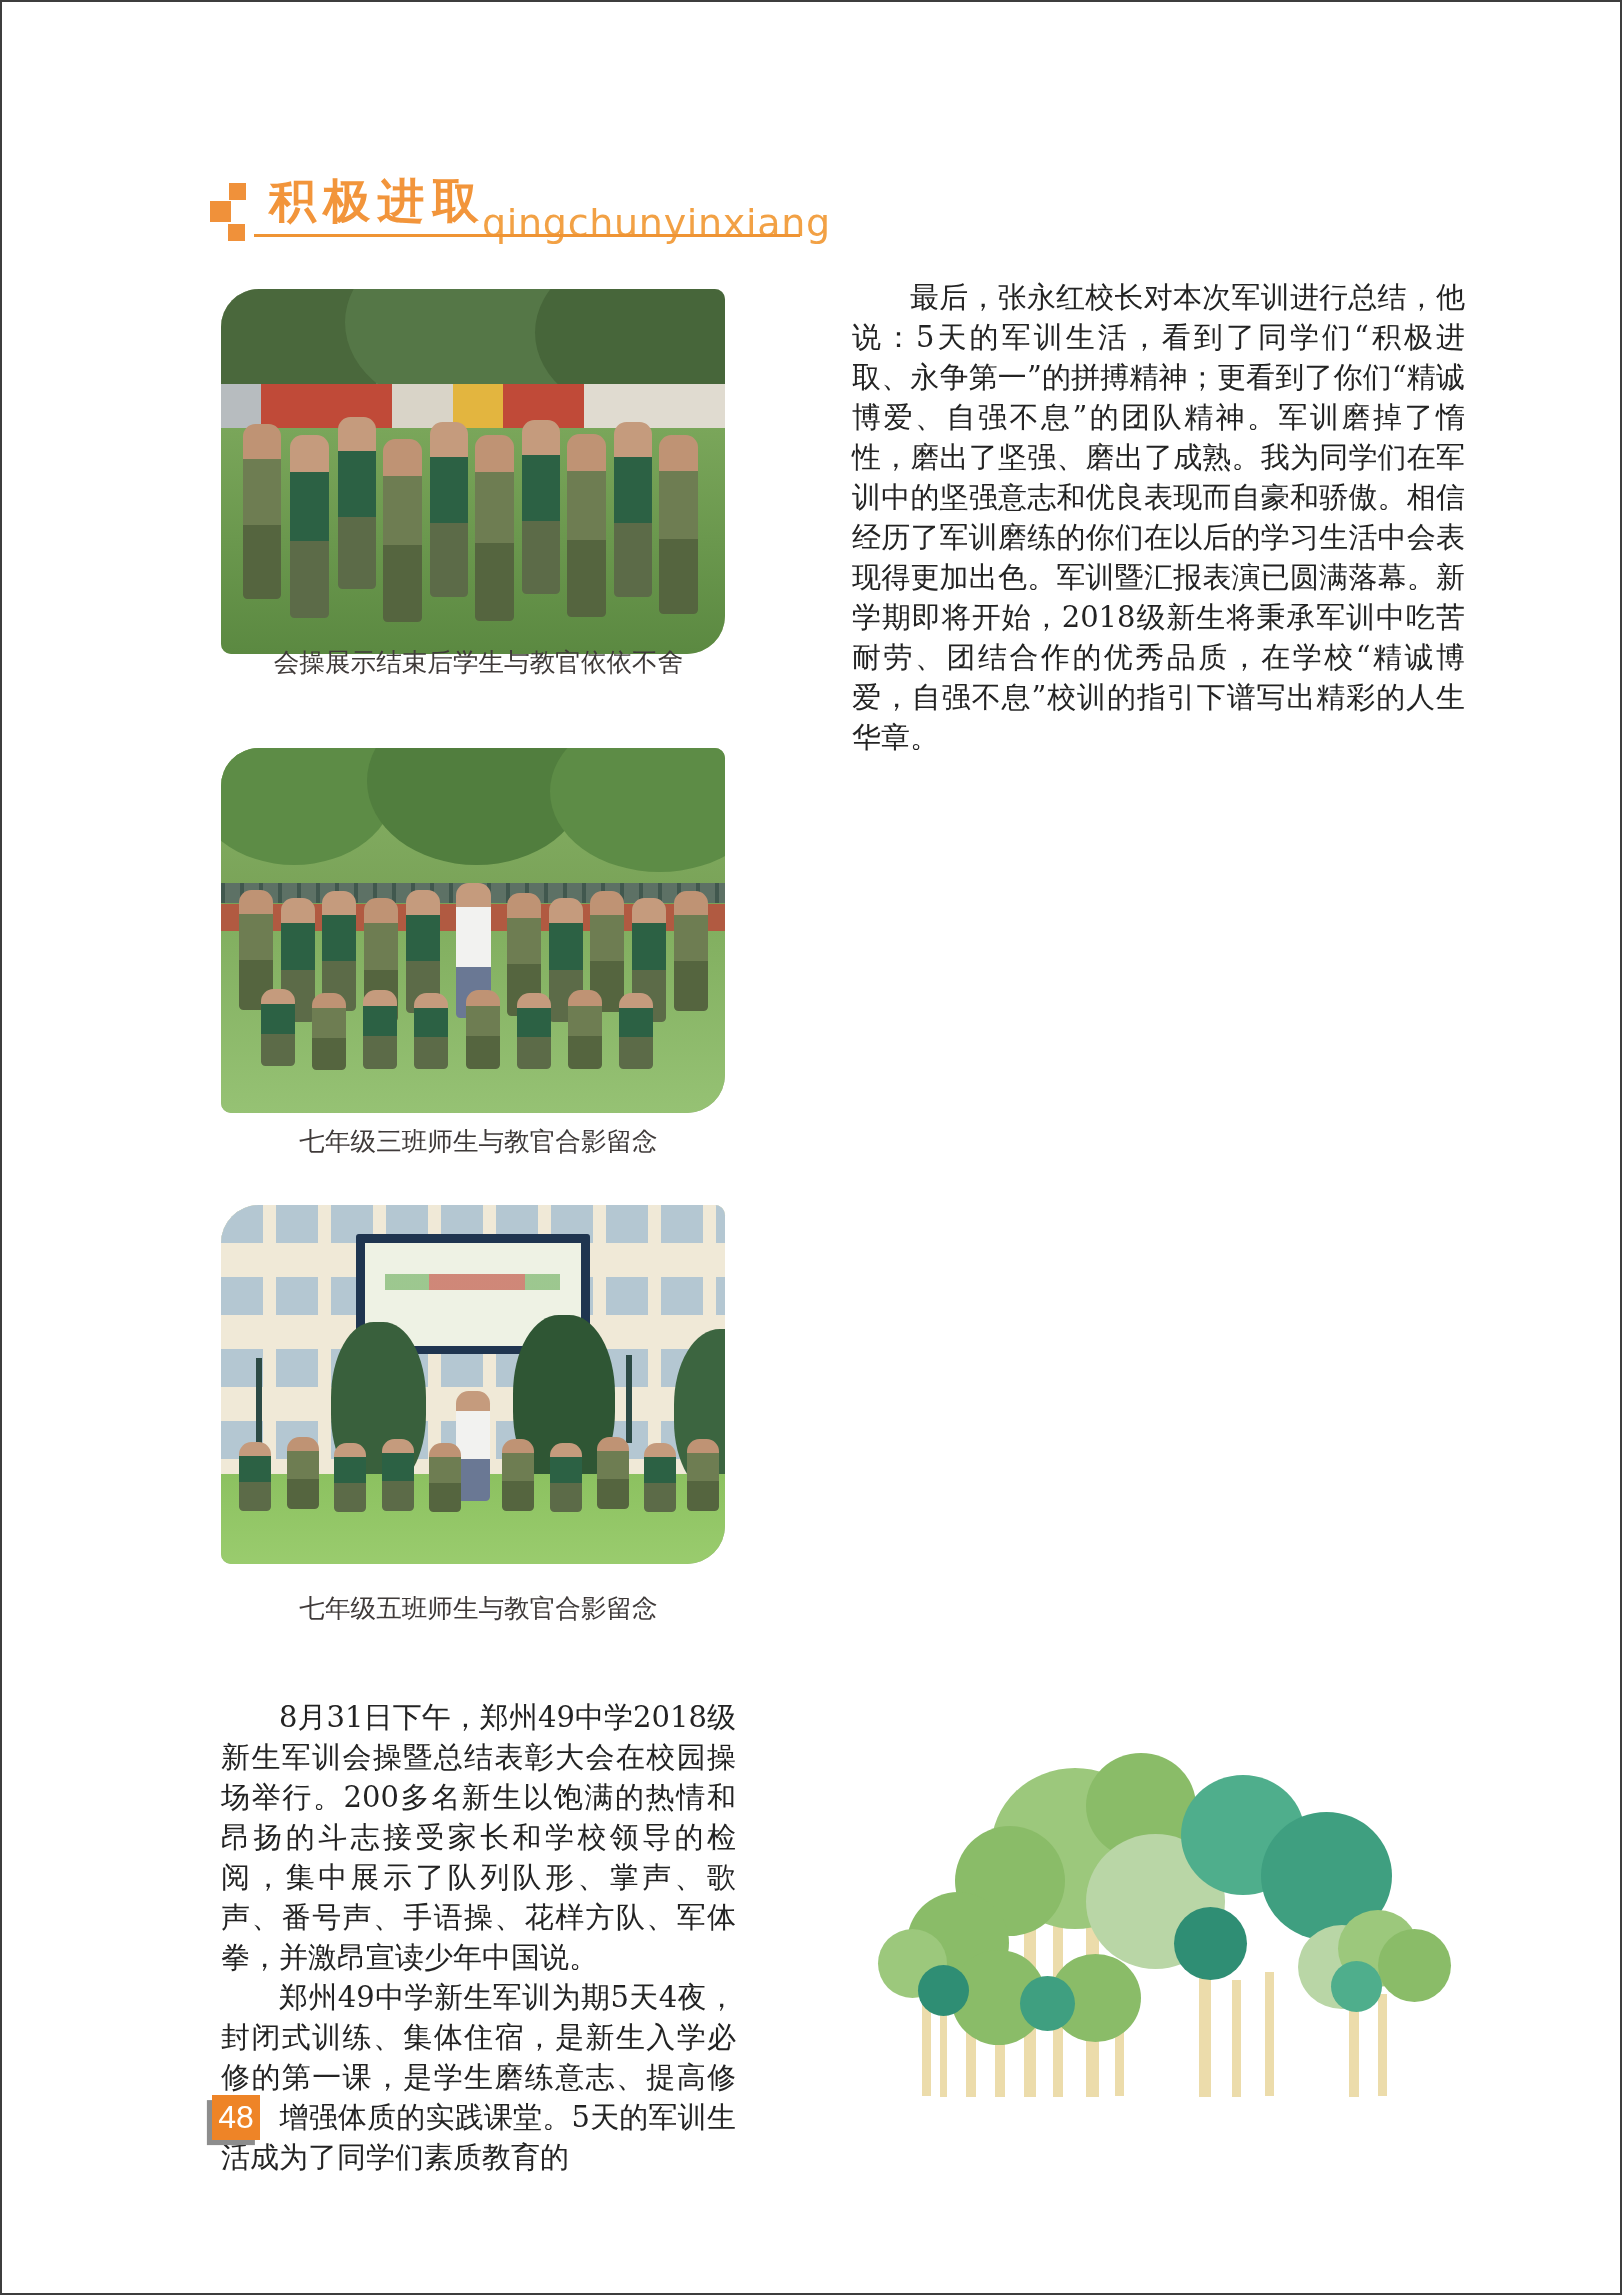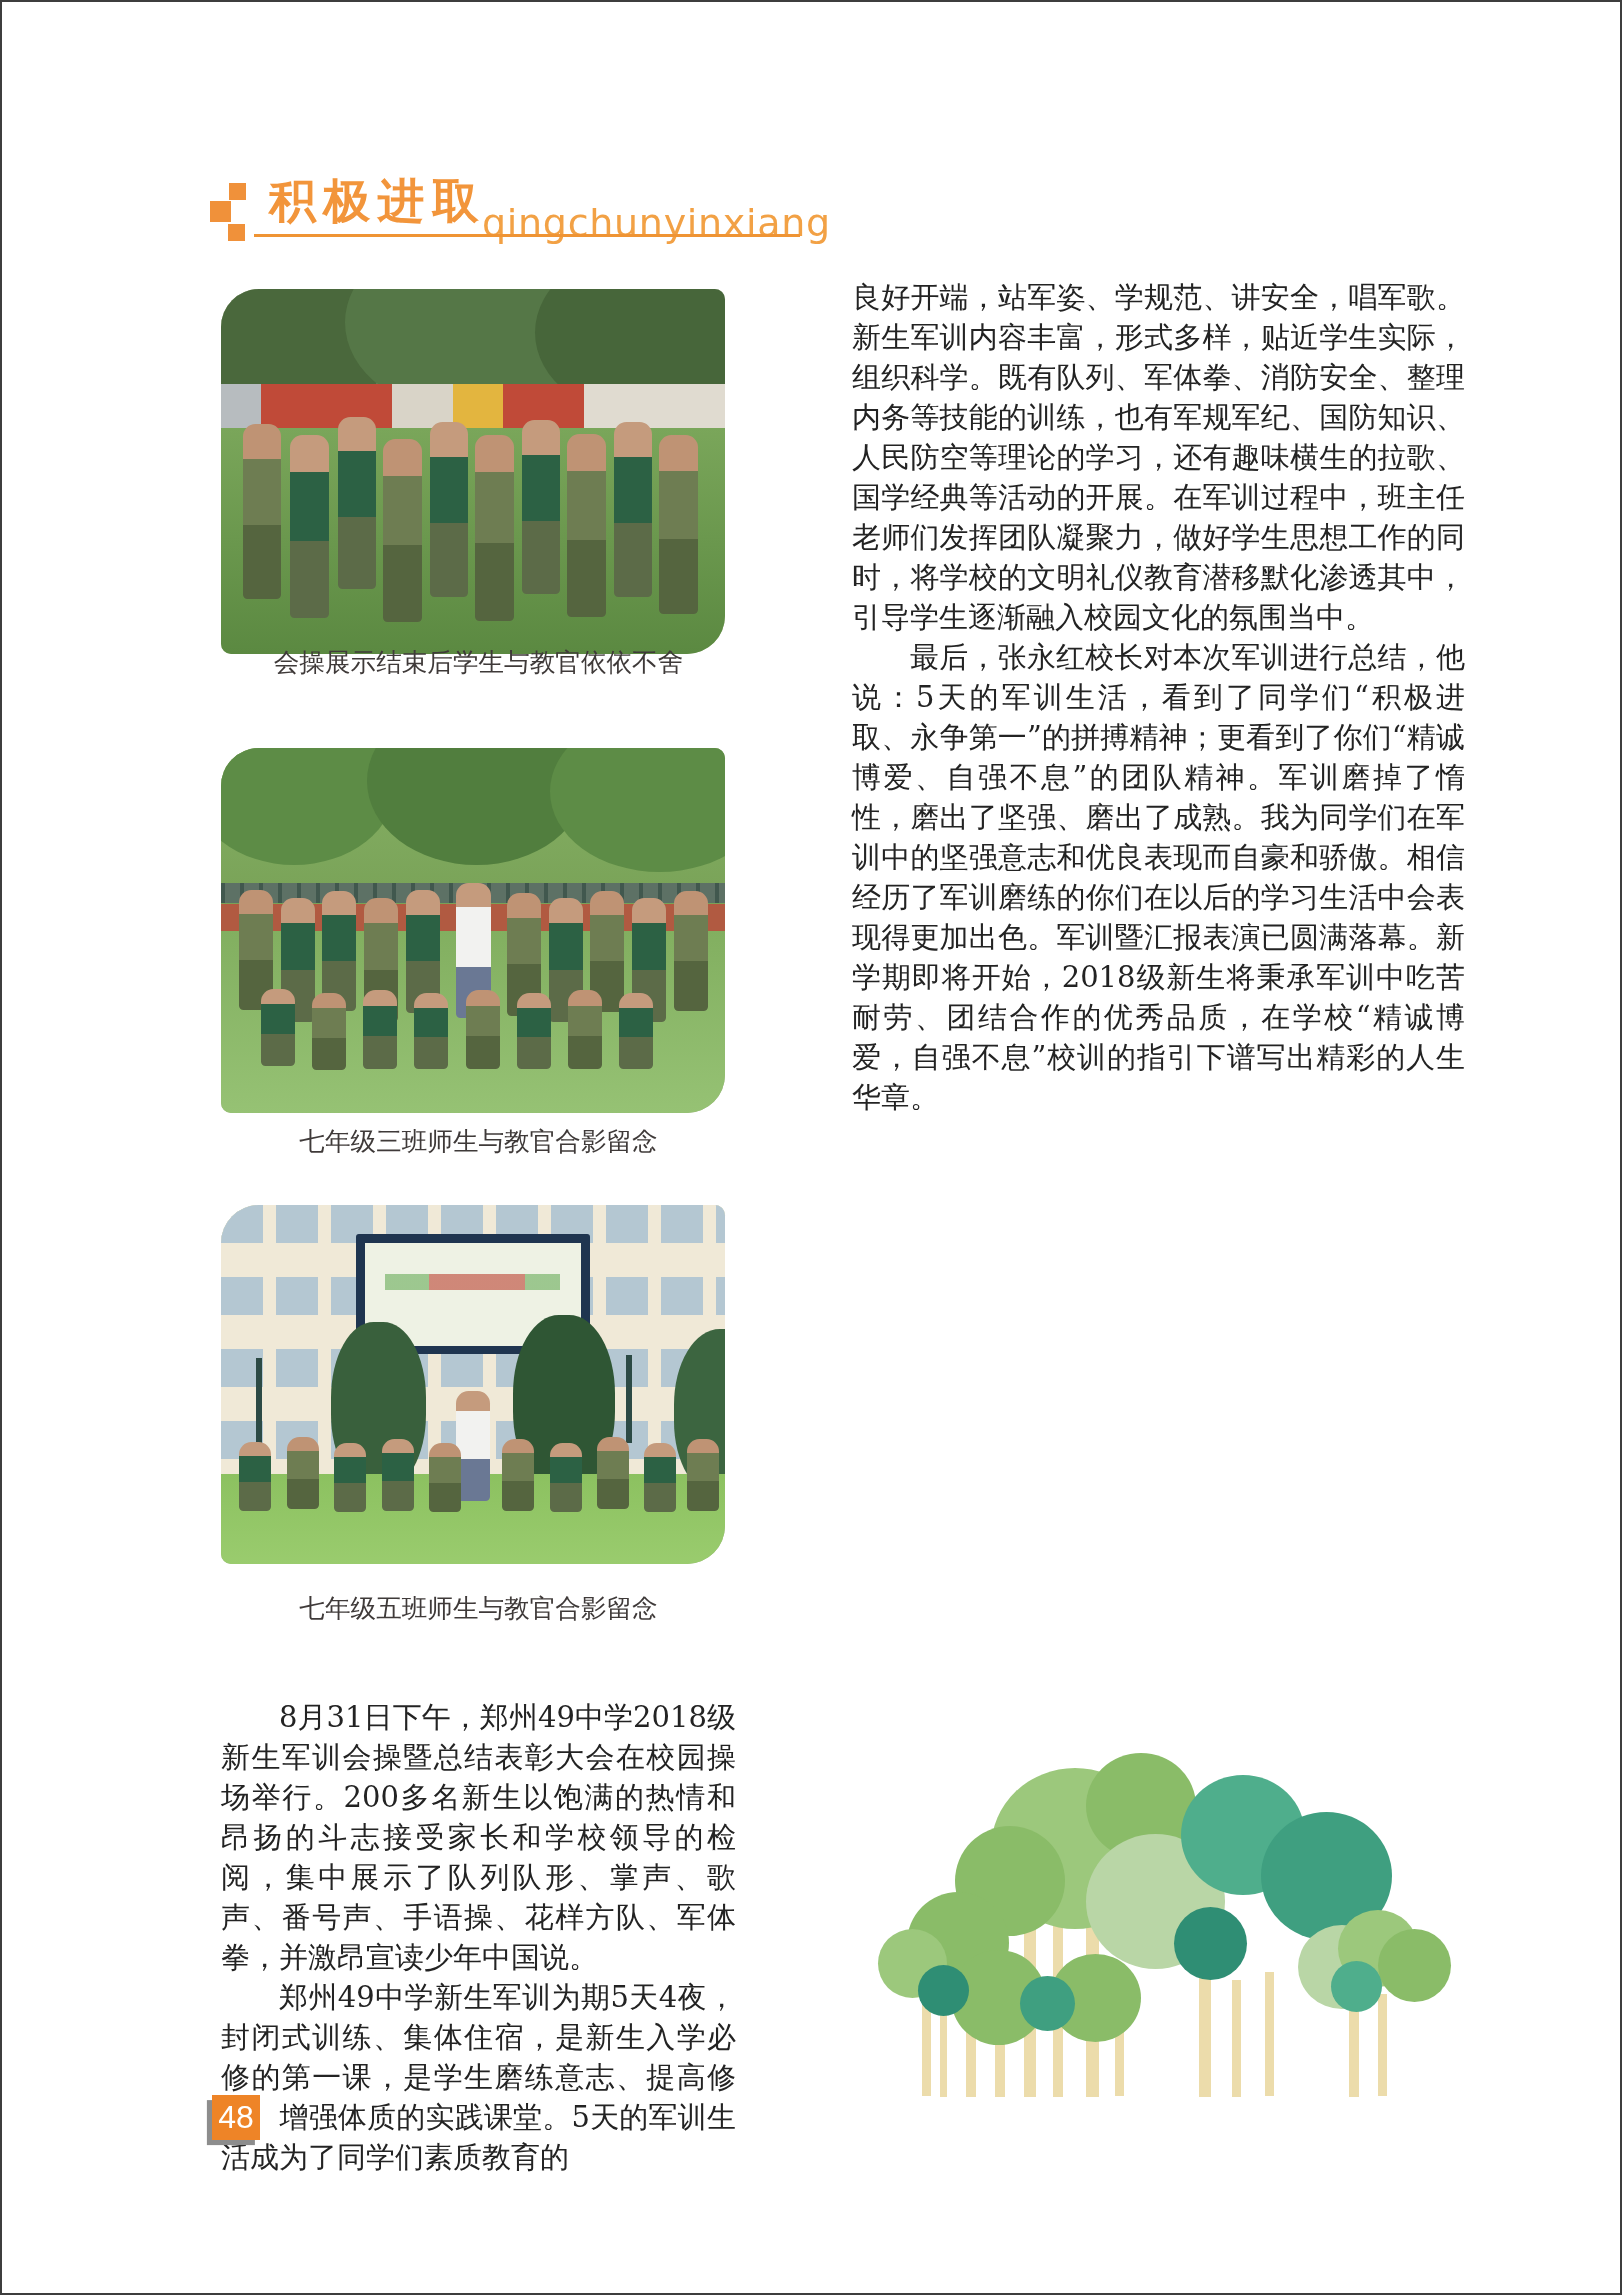--- a/index.html
+++ b/index.html
@@ -140,21 +140,20 @@
     </div>
     <div class="caption" style="top:386px;">七年级五班师生与教官合影留念</div>
   </div>
 
   <div class="col-left body-text" style="top:1695px;">
     <p class="ind">8月31日下午，郑州49中学2018级新生军训会操暨总结表彰大会在校园操场举行。200多名新生以饱满的热情和昂扬的斗志接受家长和学校领导的检阅，集中展示了队列队形、掌声、歌声、番号声、手语操、花样方队、军体拳，并激昂宣读少年中国说。</p>
     <p class="ind">郑州49中学新生军训为期5天4夜，封闭式训练、集体住宿，是新生入学必修的第一课，是学生磨练意志、提高修养、增强体质的实践课堂。5天的军训生活成为了同学们素质教育的</p>
   </div>
 
   <div class="col-right body-text">
-    <p>良好开端，站军姿、学规范、讲安全，唱军歌。新生军训内容丰富，形式多样，贴近学生实际，组织科学。既有队列、军体拳、消防安全、整理内务等技能的训练，也有军规军纪、国防知识、人民防空等理论的学习，还有趣味横生的拉歌、国学经典等活动的开展。在军训过程中，班主任老师们发挥团队凝聚力，做好学生思想工作的同时，将学校的文明礼仪教育潜移默化渗透其中，引导学生逐渐融入校园文化的氛围当中。</p>
     <p class="ind">最后，张永红校长对本次军训进行总结，他说：5天的军训生活，看到了同学们“积极进取、永争第一”的拼搏精神；更看到了你们“精诚博爱、自强不息”的团队精神。军训磨掉了惰性，磨出了坚强、磨出了成熟。我为同学们在军训中的坚强意志和优良表现而自豪和骄傲。相信经历了军训磨练的你们在以后的学习生活中会表现得更加出色。军训暨汇报表演已圆满落幕。新学期即将开始，2018级新生将秉承军训中吃苦耐劳、团结合作的优秀品质，在学校“精诚博爱，自强不息”校训的指引下谱写出精彩的人生华章。</p>
   </div>
 
   <div class="trees">
     <div class="trunk" style="left:55px;top:219px;width:8.8px;height:131px;"></div>
     <div class="trunk" style="left:73px;top:241px;width:6.6px;height:110px;"></div>
     <div class="trunk" style="left:99px;top:241px;width:10.2px;height:110px;"></div>
     <div class="trunk" style="left:128px;top:190px;width:10.2px;height:161px;"></div>
     <div class="trunk" style="left:157px;top:168px;width:11.7px;height:183px;"></div>
     <div class="trunk" style="left:186px;top:179px;width:10.2px;height:172px;"></div>

